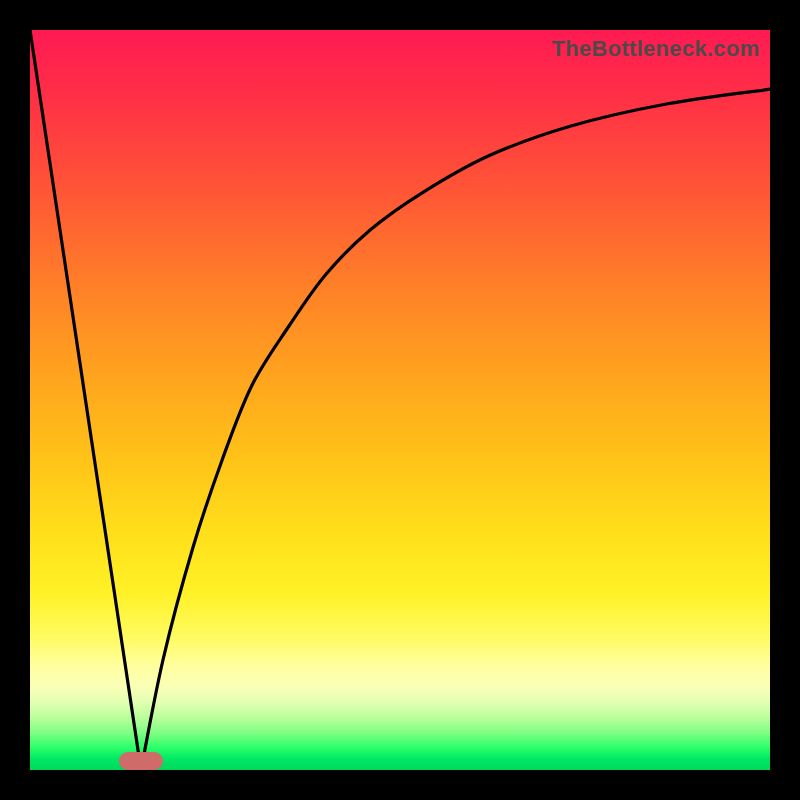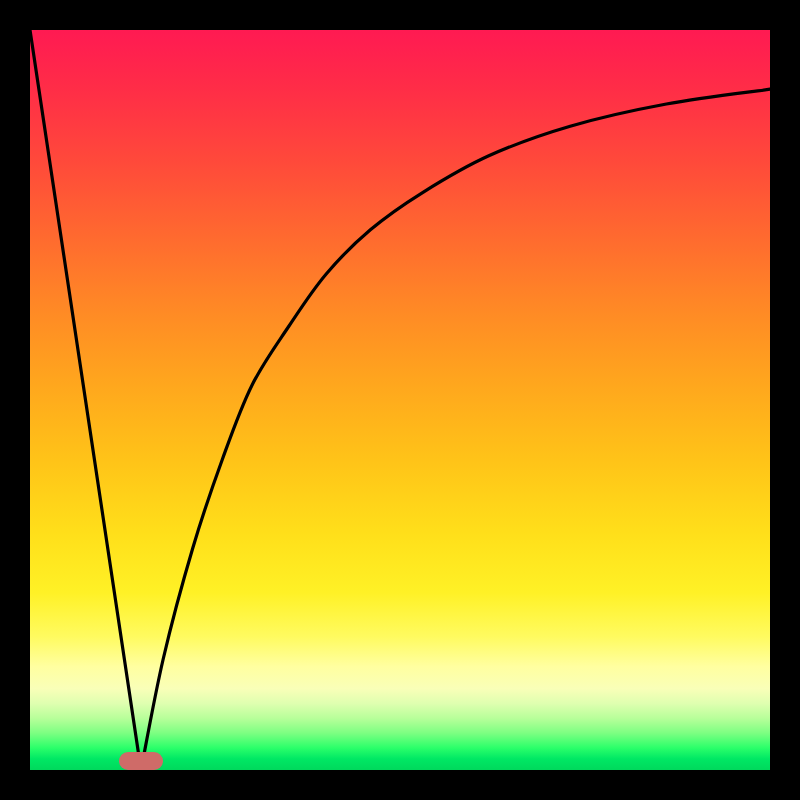--- a/index.html
+++ b/index.html
@@ -71,20 +71,21 @@
     height: 18px;
   }
 </style>
 </head>
 <body>
 
 <div class="frame">
 
   <div class="plot-area">
 
+    <div class="watermark">TheBottleneck.com</div>
 
     <svg class="curves" viewBox="0 0 740 740" preserveAspectRatio="none">
       <path id="left-line-path" fill="none" stroke="#000" stroke-width="3.2" stroke-linecap="round" stroke-linejoin="round" d="M 0.00 0.00 L 111.00 740.00"></path>
       <path id="right-curve-path" fill="none" stroke="#000" stroke-width="3.2" stroke-linecap="round" stroke-linejoin="round" d="M 111.00 740.00 C 114.70 721.50, 124.57 666.00, 133.20 629.00 C 141.83 592.00, 152.93 551.30, 162.80 518.00 C 172.67 484.70, 182.53 456.33, 192.40 429.20 C 202.27 402.07, 210.90 377.40, 222.00 355.20 C 233.10 333.00, 246.67 314.50, 259.00 296.00 C 271.33 277.50, 282.43 260.23, 296.00 244.20 C 309.57 228.17, 324.37 213.37, 340.40 199.80 C 356.43 186.23, 372.47 175.13, 392.20 162.80 C 411.93 150.47, 434.13 136.90, 458.80 125.80 C 483.47 114.70, 510.60 104.83, 540.20 96.20 C 569.80 87.57, 603.10 80.17, 636.40 74.00 C 669.70 67.83, 722.73 61.67, 740.00 59.20"></path>
     </svg>
 
     <div id="bottleneck-marker" class="marker" style="width: 44.4px; left: 88.8px; bottom: 0px; background: rgb(207, 107, 104);"></div>
 
   </div>
 </div>

